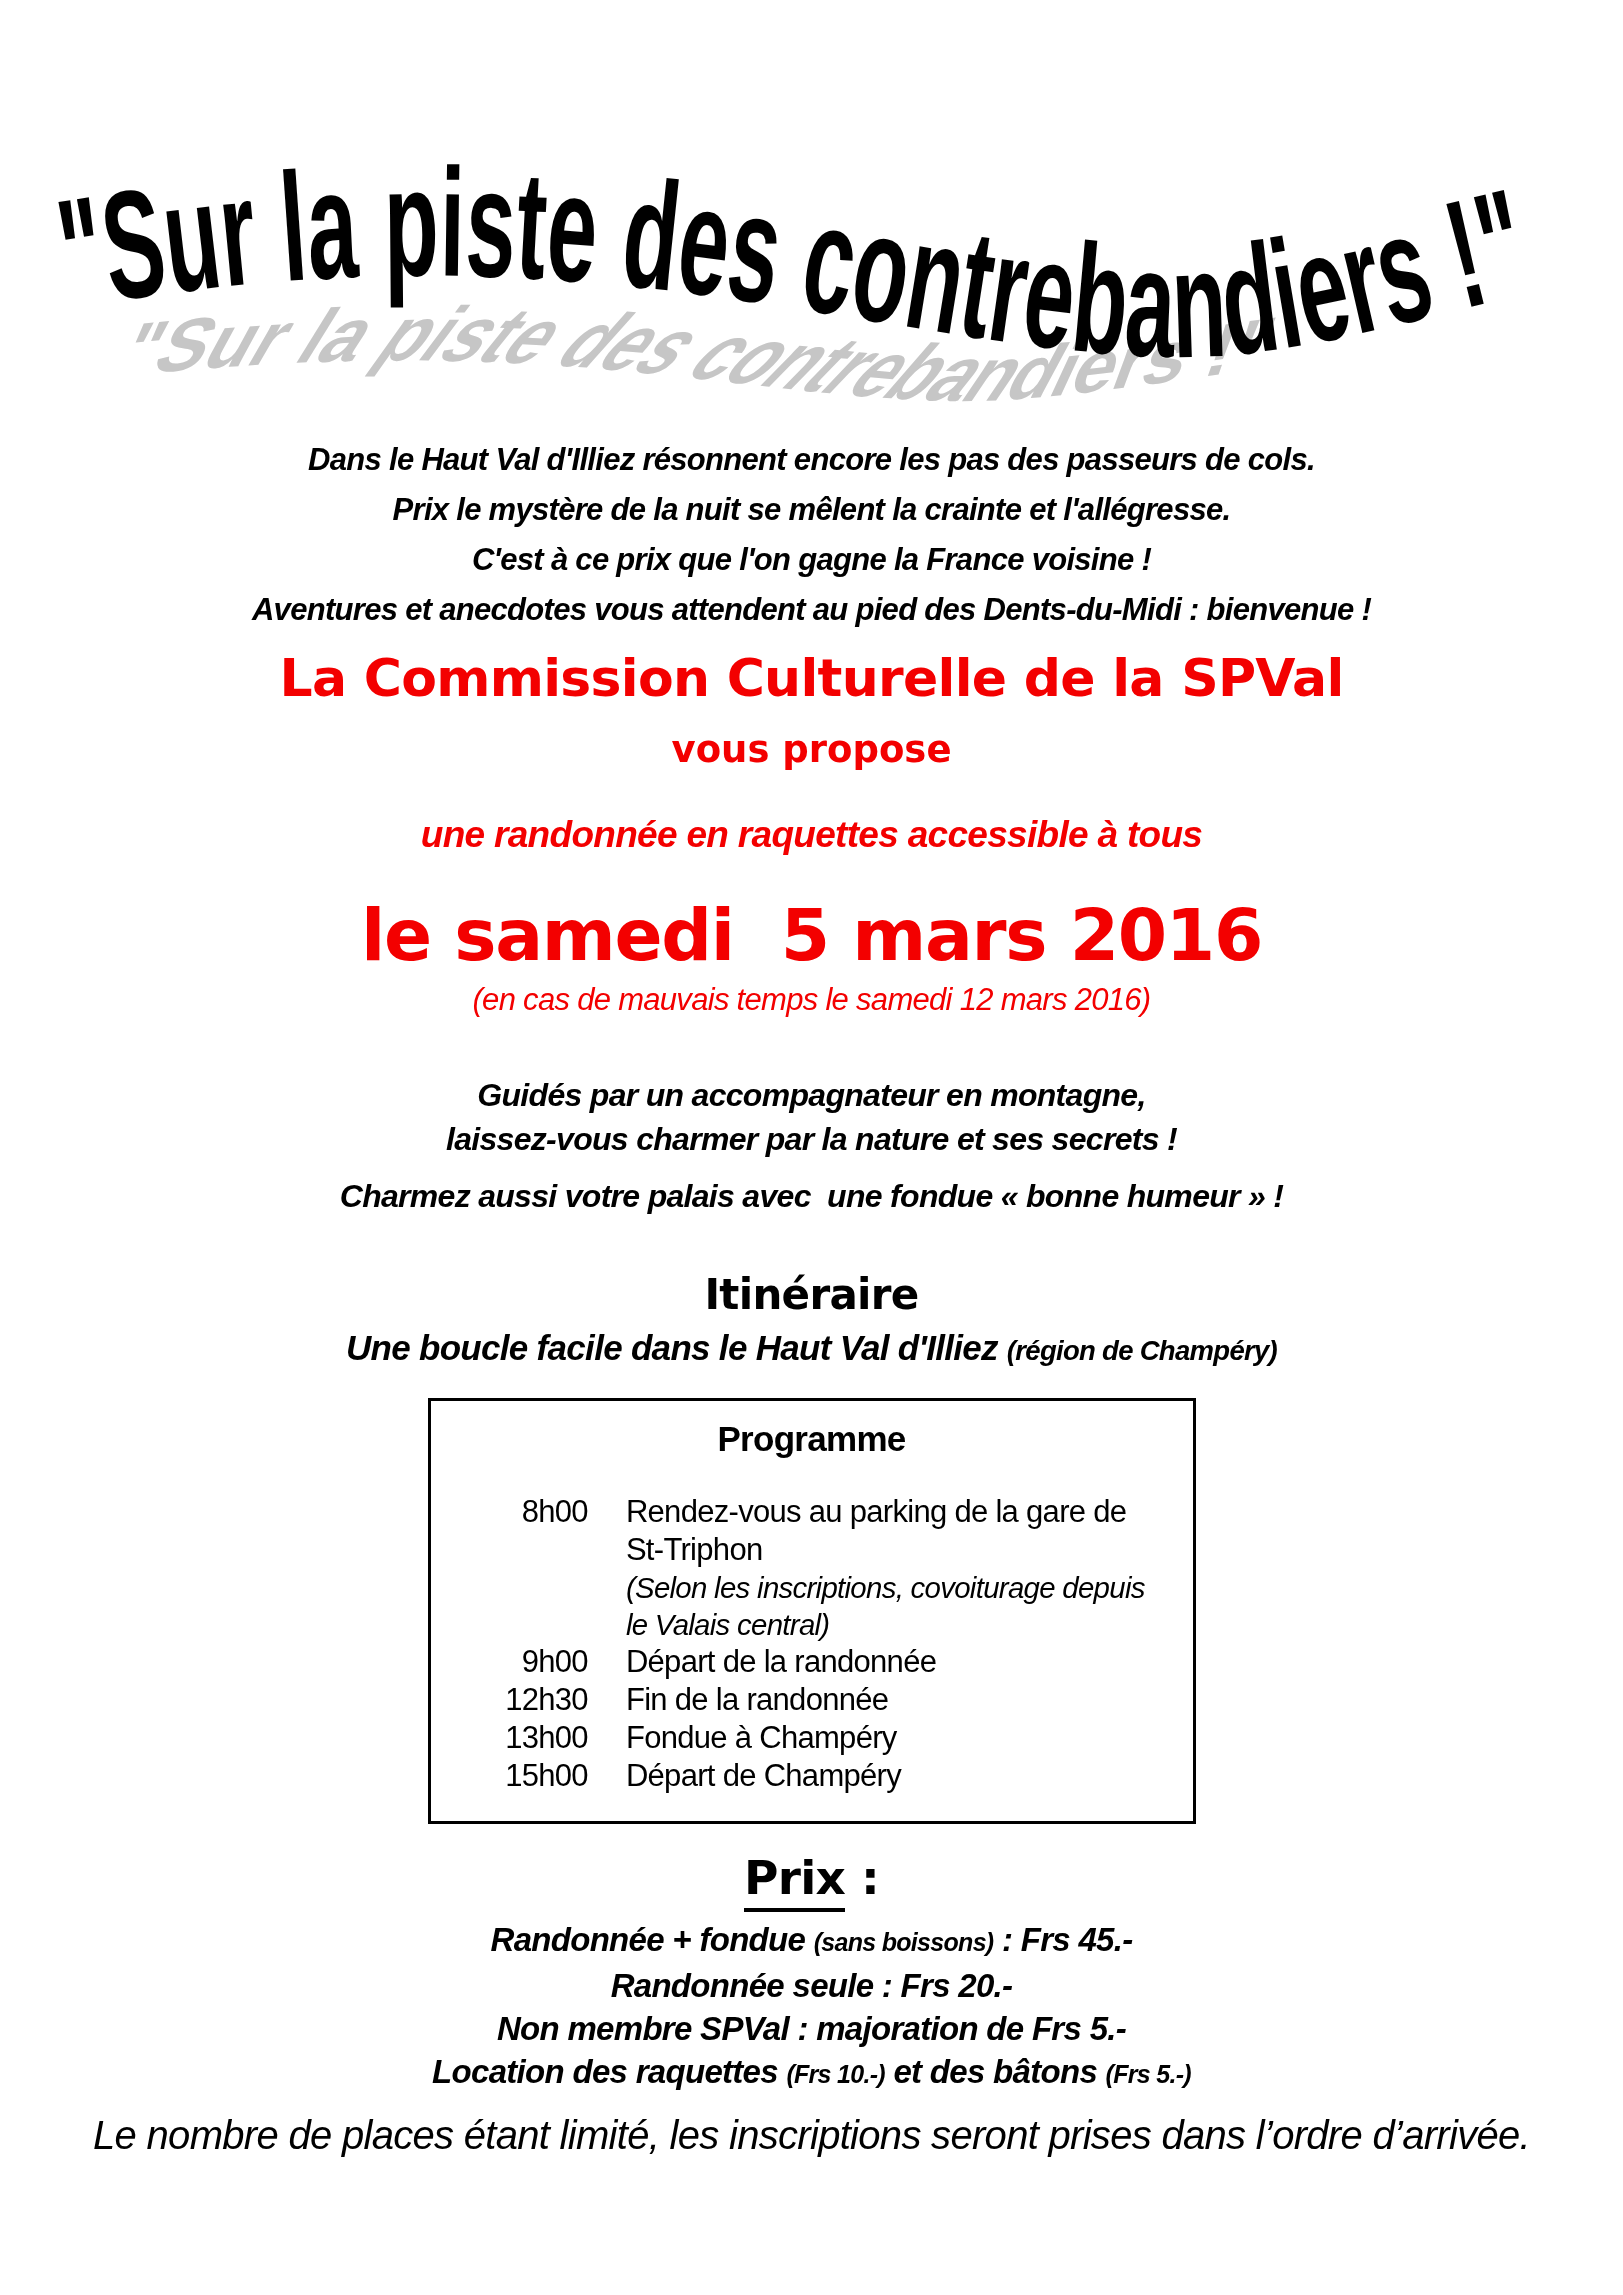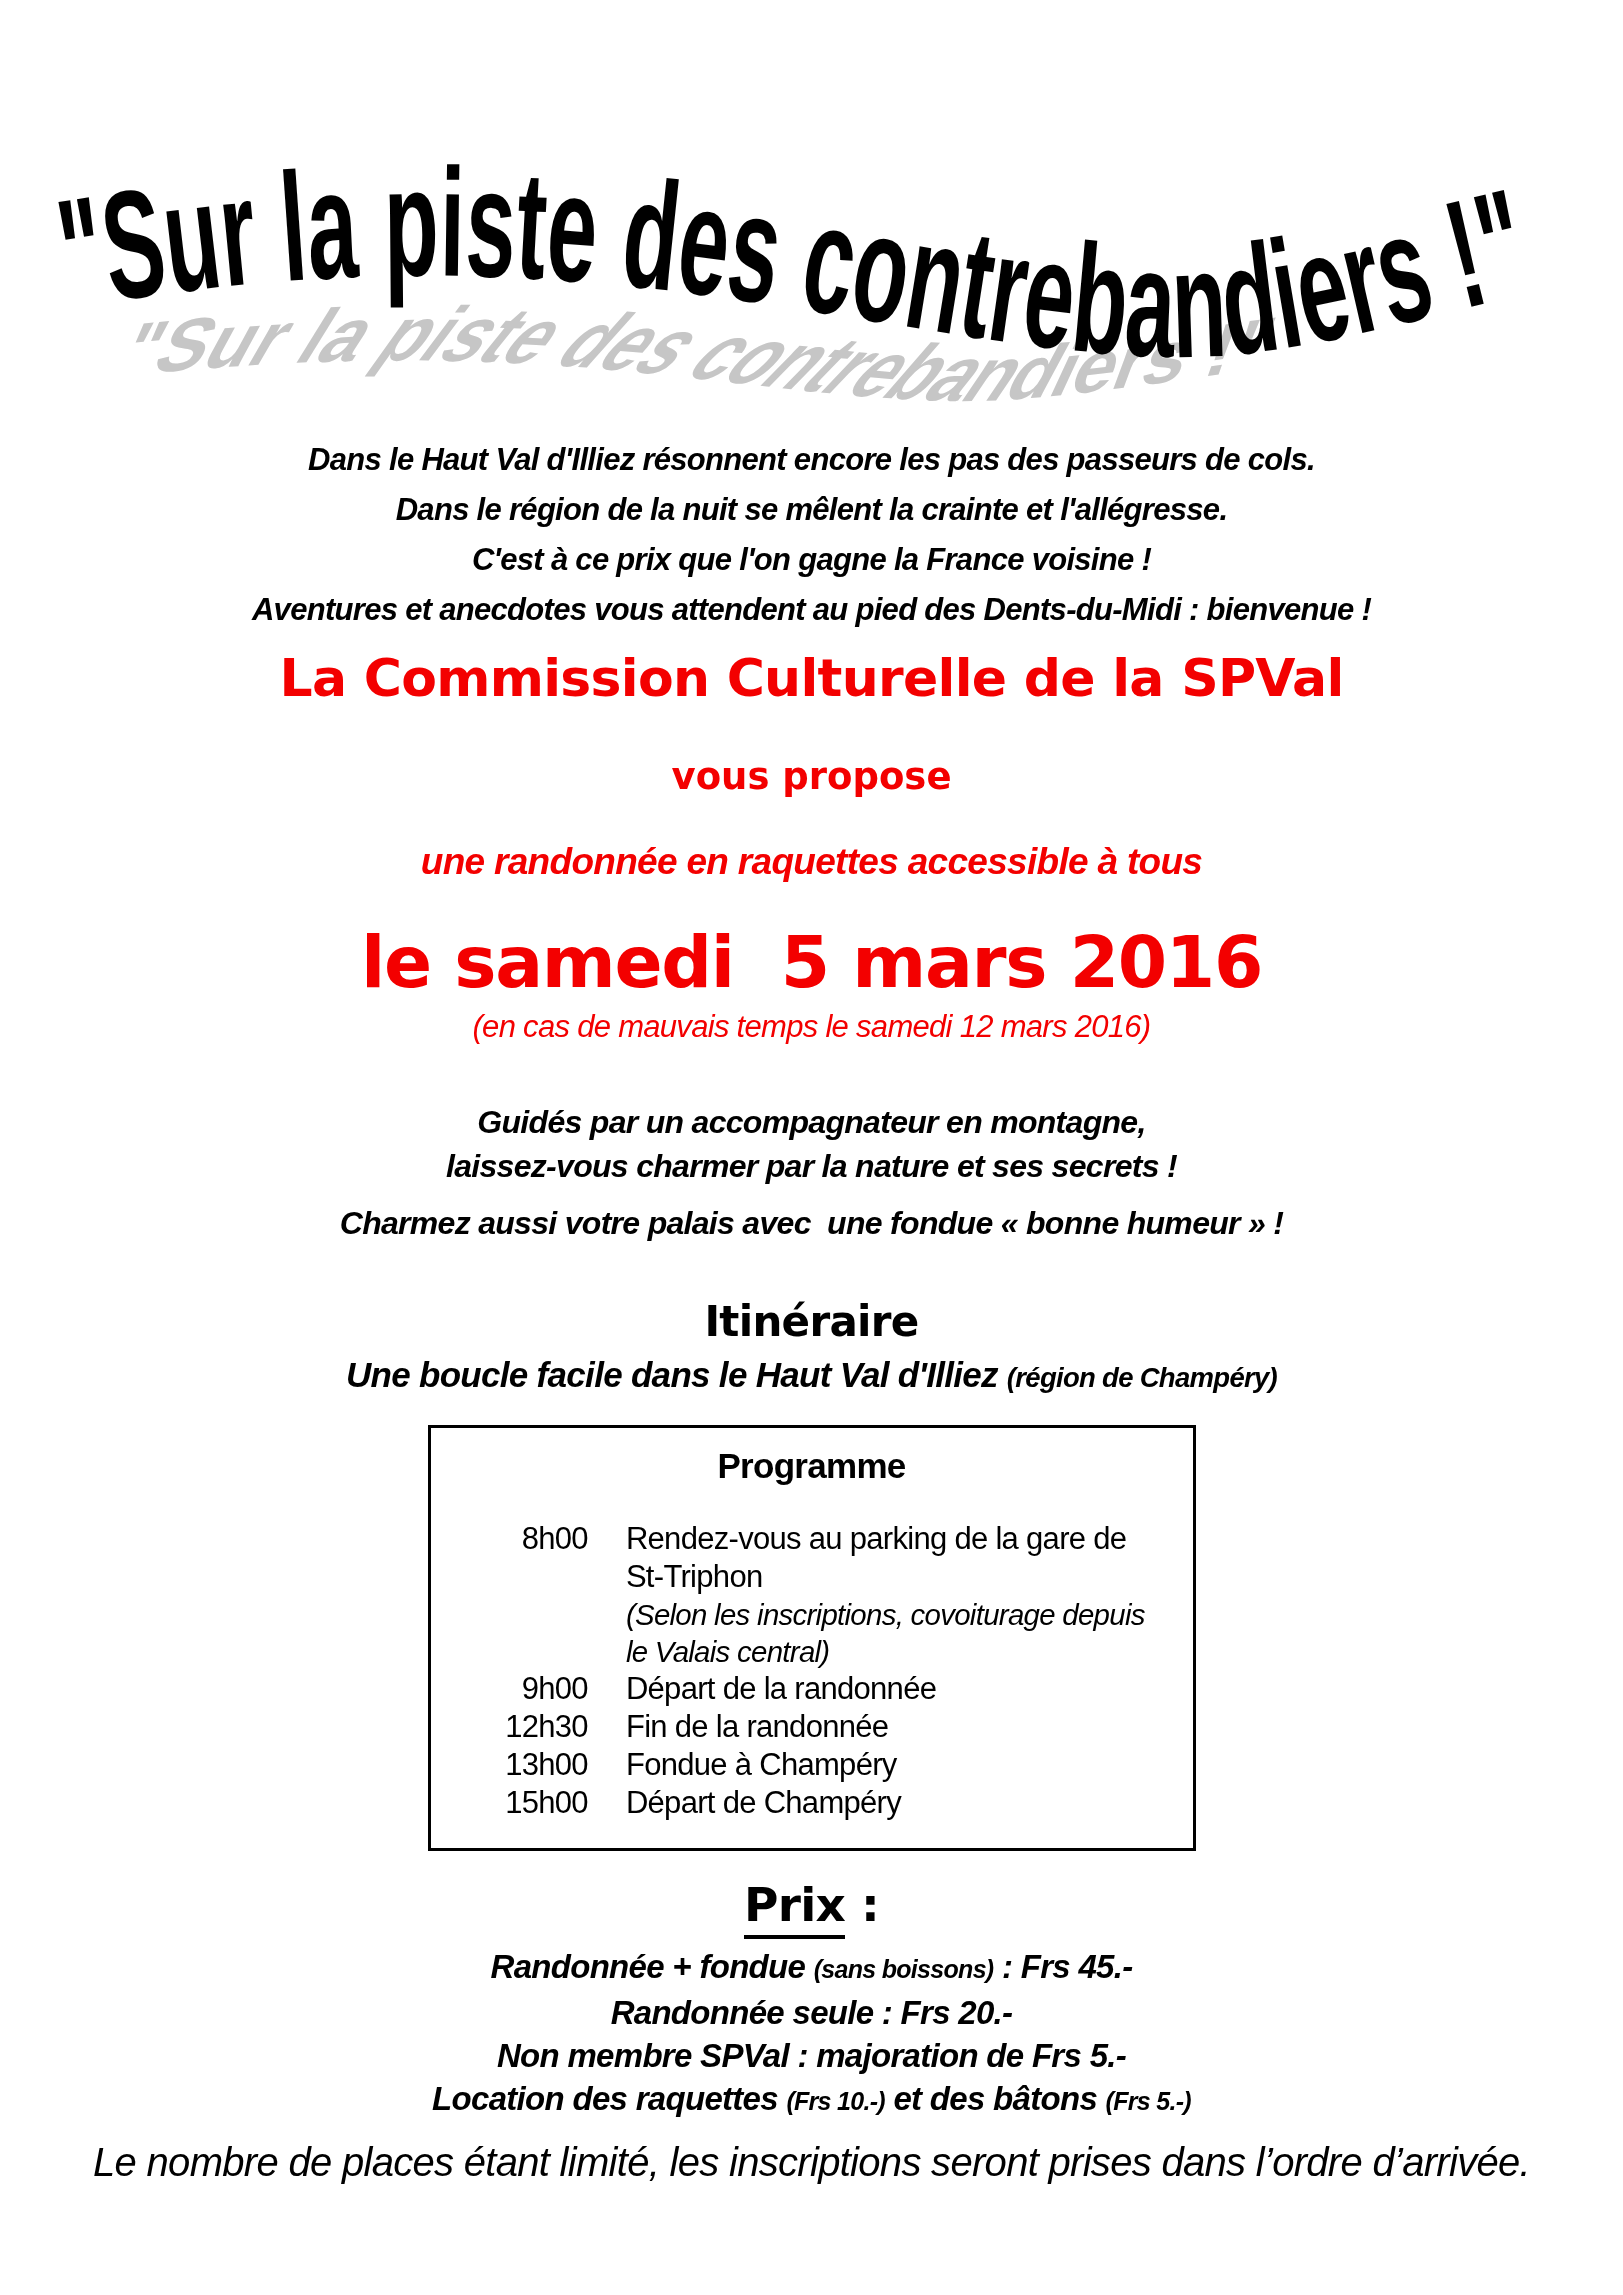--- a/index.html
+++ b/index.html
@@ -21,21 +21,21 @@
     font-family:"Liberation Sans",sans-serif;font-weight:bold;
     fill:#c6c6c6;
   }
 
   
   .intro{margin-top:15.7px;font-size:31px;line-height:50px;font-weight:bold;font-style:italic;letter-spacing:-0.7px;}
   .comic{font-family:"DejaVu Sans",sans-serif;font-weight:bold;}
   .red{color:#f30000;}
 
   .org-line{margin-top:13px;font-size:52px;letter-spacing:-0.7px;}
-  .propose-line{margin-top:47px;font-size:37px;}
+  .propose-line{margin-top:20px;font-size:37px;}
   .activity-line{margin-top:43px;font-size:37px;font-weight:bold;font-style:italic;letter-spacing:-0.7px;}
   .date-line{margin-top:38px;font-size:71px;letter-spacing:-1.3px;white-space:pre-wrap;}
   .badweather-line{margin-top:5.2px;font-size:31px;font-style:italic;letter-spacing:-0.7px;}
 
   .pitch{margin-top:55px;font-size:32px;line-height:44px;font-weight:bold;font-style:italic;letter-spacing:-0.7px;}
   .pitch2{margin-top:17px;font-size:32px;font-weight:bold;font-style:italic;letter-spacing:-0.7px;white-space:pre-wrap;}
 
   .itin-head{margin-top:55px;font-size:42px;letter-spacing:-0.7px;}
   .itin-desc{margin-top:9.2px;font-size:35px;font-weight:bold;font-style:italic;letter-spacing:-0.7px;}
   .itin-desc .small-note{font-size:27.5px;}
@@ -79,21 +79,21 @@
         <textPath href="#titlewave">"Sur la piste des contrebandiers !"</textPath>
       </text>
       <text class="wordart-main" font-size="235" textLength="2260" lengthAdjust="spacingAndGlyphs">
         <textPath href="#titlewave">"Sur la piste des contrebandiers !"</textPath>
       </text>
     </svg>
   </div>
 
   <div class="intro center">
     <div>Dans le Haut Val d'Illiez résonnent encore les pas des passeurs de cols.</div>
-    <div>Dans le région de la nuit se mêlent la crainte et l'allégresse.</div>
+    <div>Prix le mystère de la nuit se mêlent la crainte et l'allégresse.</div>
     <div>C'est à ce prix que l'on gagne la France voisine !</div>
     <div>Aventures et anecdotes vous attendent au pied des Dents-du-Midi : bienvenue !</div>
   </div>
 
   <div class="org-line comic red center">La Commission Culturelle de la SPVal</div>
   <div class="propose-line comic red center">vous propose</div>
   <div class="activity-line red center">une randonnée en raquettes accessible à tous</div>
   <div class="date-line comic red center">le samedi  5 mars 2016</div>
   <div class="badweather-line red center">(en cas de mauvais temps le samedi 12 mars 2016)</div>
 

